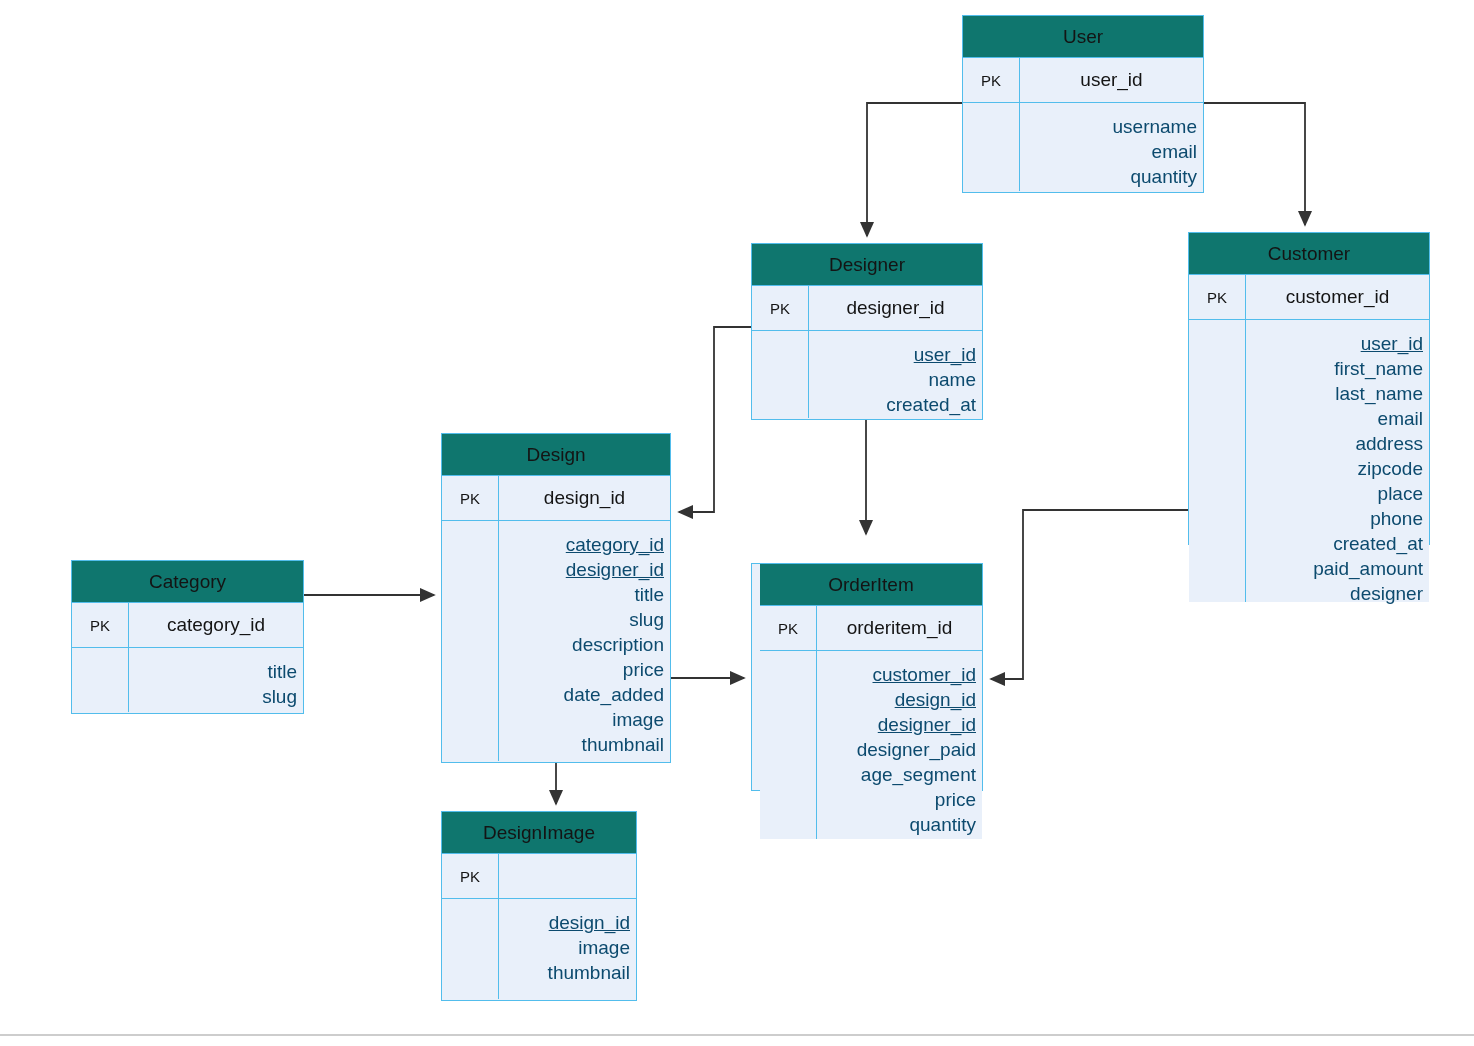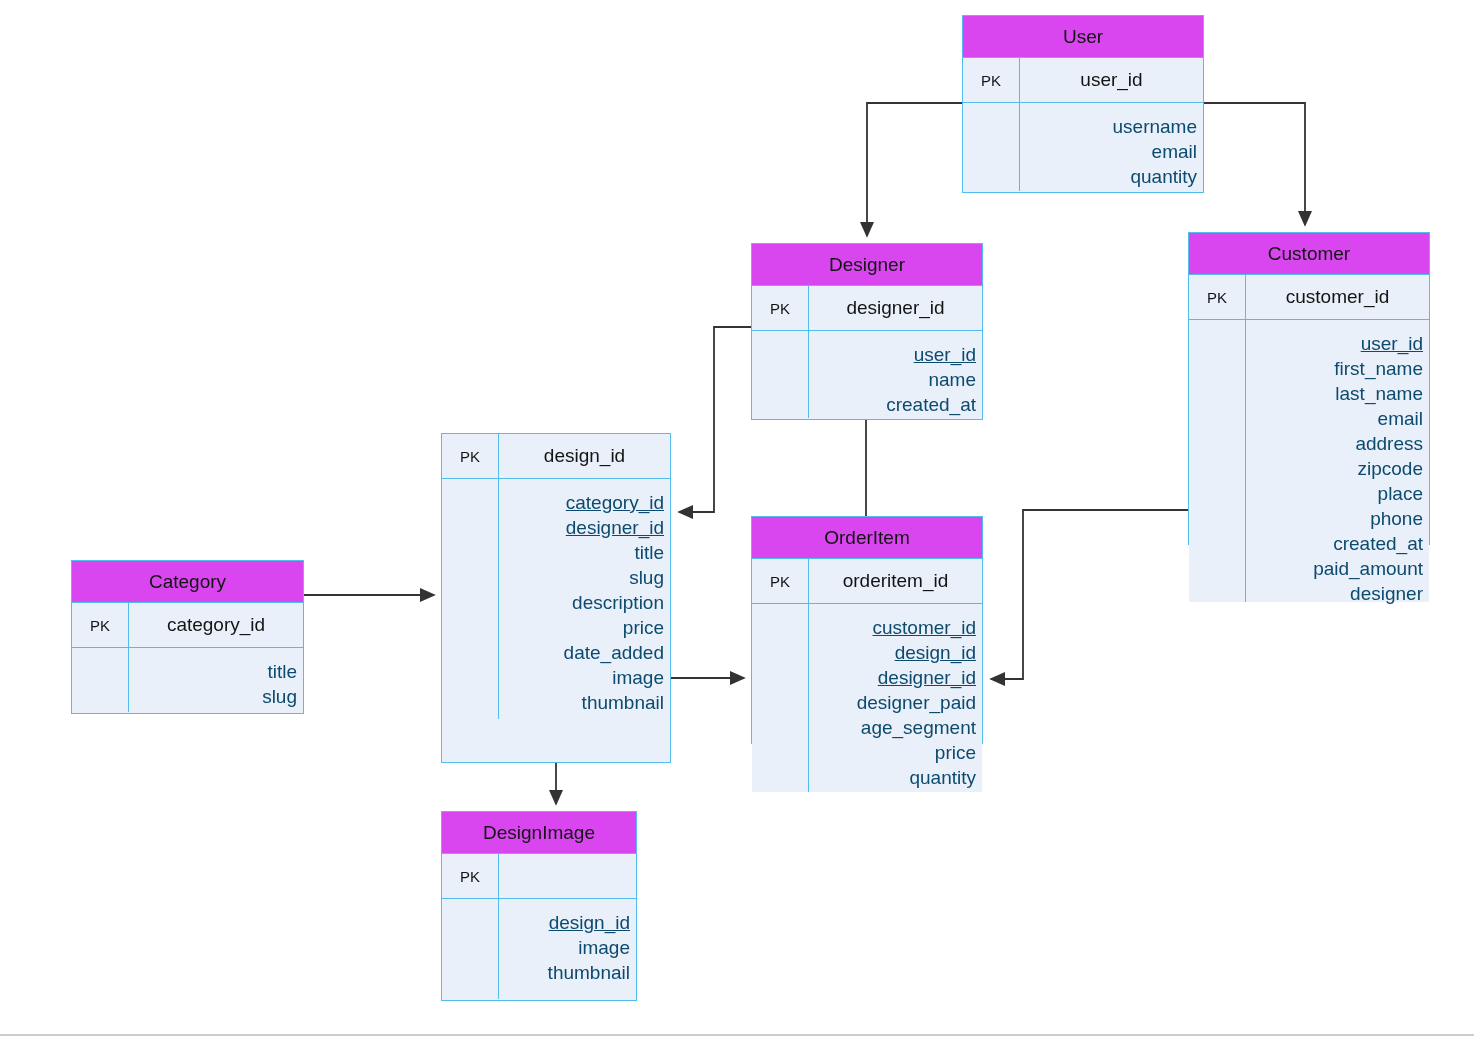--- a/index.html
+++ b/index.html
@@ -33,21 +33,21 @@
     background: #E9F0FA;
   }
   .ent-title {
     box-sizing: border-box;
     height: 42px;
     line-height: 42px;
     text-align: center;
     font-size: 19px;
     color: #141414;
     border-bottom: 1.6px solid #52BDEC;
-    background: #d946ef;
+    background: #0f766e;
     white-space: nowrap;
   }
   .ent-row {
     display: flex;
     box-sizing: border-box;
     background: #E9F0FA;
   }
   .ent-row.pk-row {
     border-bottom: 1.6px solid #52BDEC;
     height: 45px;
@@ -169,40 +169,41 @@
         <div class="ent-row attr-row" style="height: 86.8px;">
           <div class="key-col"></div>
           <div class="attr-col">
             <span class="attr fk">user_id</span>
             <span class="attr">name</span>
             <span class="attr">created_at</span>
           </div>
         </div>
       </div>
       <div class="entity" style="left: 441px; top: 433px; width: 230px; height: 330px;">
+        <div class="ent-title">Design</div>
         <div class="ent-row pk-row">
           <div class="key-col">PK</div>
           <div class="val-col">design_id</div>
         </div>
         <div class="ent-row attr-row" style="height: 239.8px;">
           <div class="key-col"></div>
           <div class="attr-col">
             <span class="attr fk">category_id</span>
             <span class="attr fk">designer_id</span>
             <span class="attr">title</span>
             <span class="attr">slug</span>
             <span class="attr">description</span>
             <span class="attr">price</span>
             <span class="attr">date_added</span>
             <span class="attr">image</span>
             <span class="attr">thumbnail</span>
           </div>
         </div>
       </div>
-      <div class="entity" style="left: 751px; top: 516px; width: 232px; height: 228px;">
+      <div class="entity" style="left: 751px; top: 563px; width: 232px; height: 228px; padding-left: 8px;">
         <div class="ent-title">OrderItem</div>
         <div class="ent-row pk-row">
           <div class="key-col">PK</div>
           <div class="val-col">orderitem_id</div>
         </div>
         <div class="ent-row attr-row" style="height: 187.8px;">
           <div class="key-col"></div>
           <div class="attr-col">
             <span class="attr fk">customer_id</span>
             <span class="attr fk">design_id</span>

